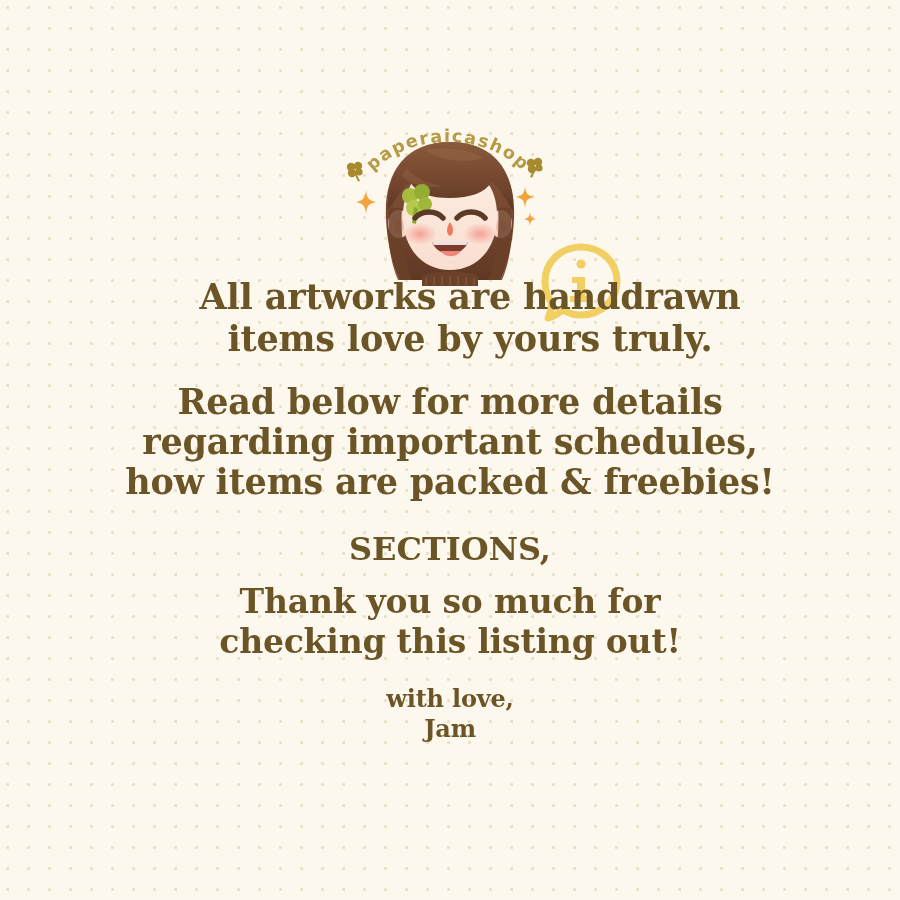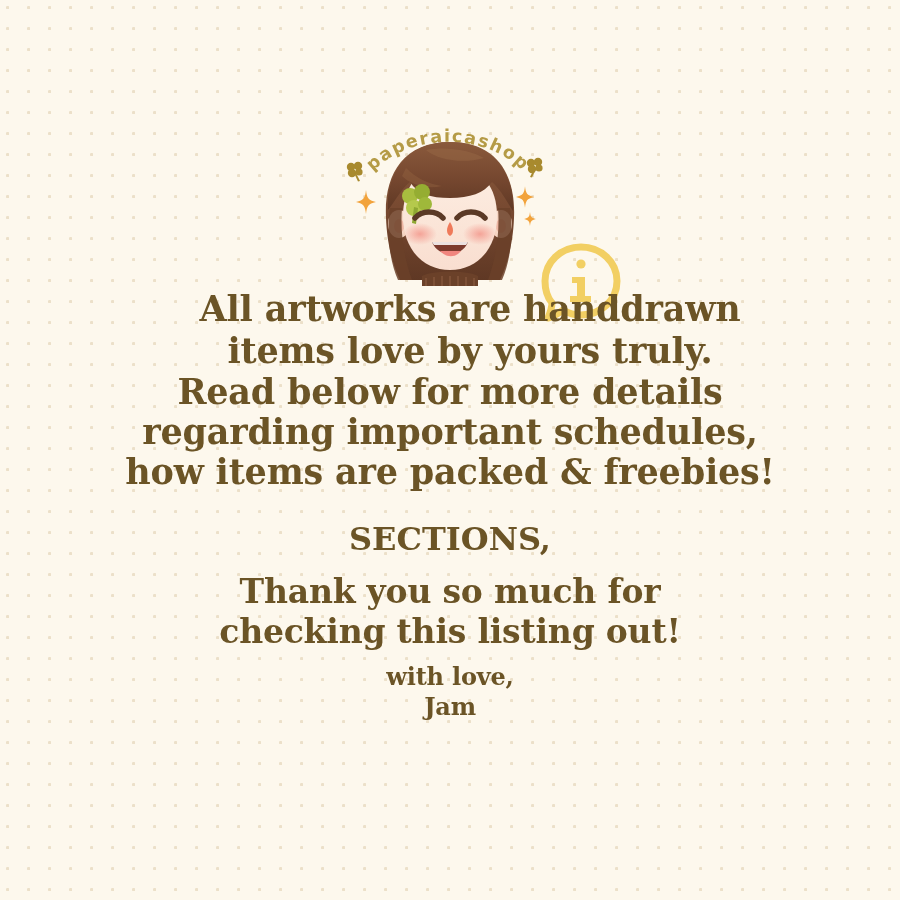--- a/index.html
+++ b/index.html
@@ -99,28 +99,28 @@
   .line {
     display: block;
     font-family: "DejaVu Serif", "Liberation Serif", serif;
     font-weight: 700;
     color: #6b5426;
     white-space: nowrap;
     letter-spacing: -0.2px;
   }
 
   
-  #blk-intro { margin-top: 12px; padding-left: 40px; }
+  #blk-intro { margin-top: 0; padding-left: 40px; }
   #blk-intro .line {
     font-size: 35px;
     line-height: 42px;
   }
 
   
-  #blk-read { }
+  #blk-read { margin-top: 22px; }
   #blk-read .line {
     font-size: 35px;
     line-height: 40px;
   }
 
   
   #blk-caps { margin-top: 28px; }
   #blk-caps .line {
     font-size: 32px;
     line-height: 38px;
@@ -128,21 +128,21 @@
   }
 
   
   #blk-thanks { margin-top: 14px; }
   #blk-thanks .line {
     font-size: 33px;
     line-height: 40px;
   }
 
   
-  #blk-sign { margin-top: 10px; text-align: center; }
+  #blk-sign { margin-top: 22px; text-align: center; }
   #blk-sign .line {
     font-size: 24px;
     line-height: 30px;
   }
 </style>
 </head>
 <body>
 
 <div id="card">
 

